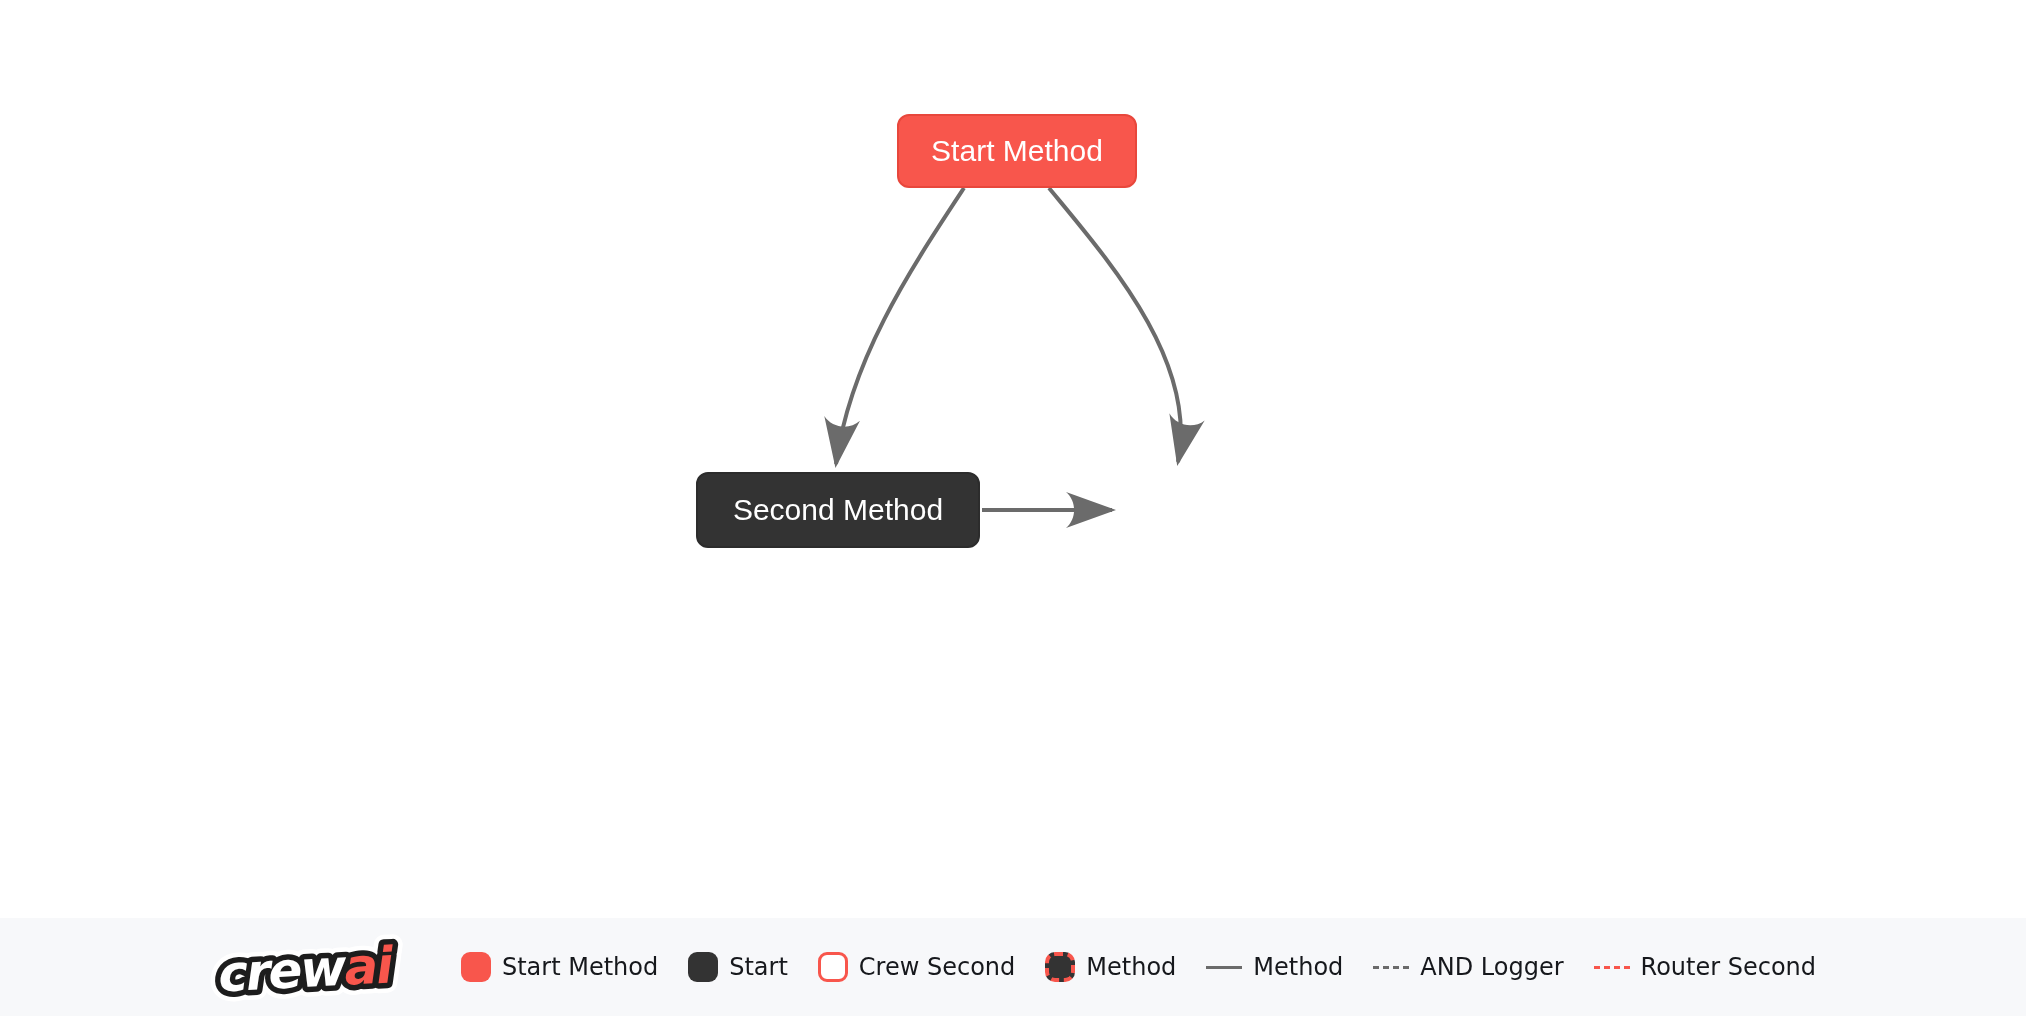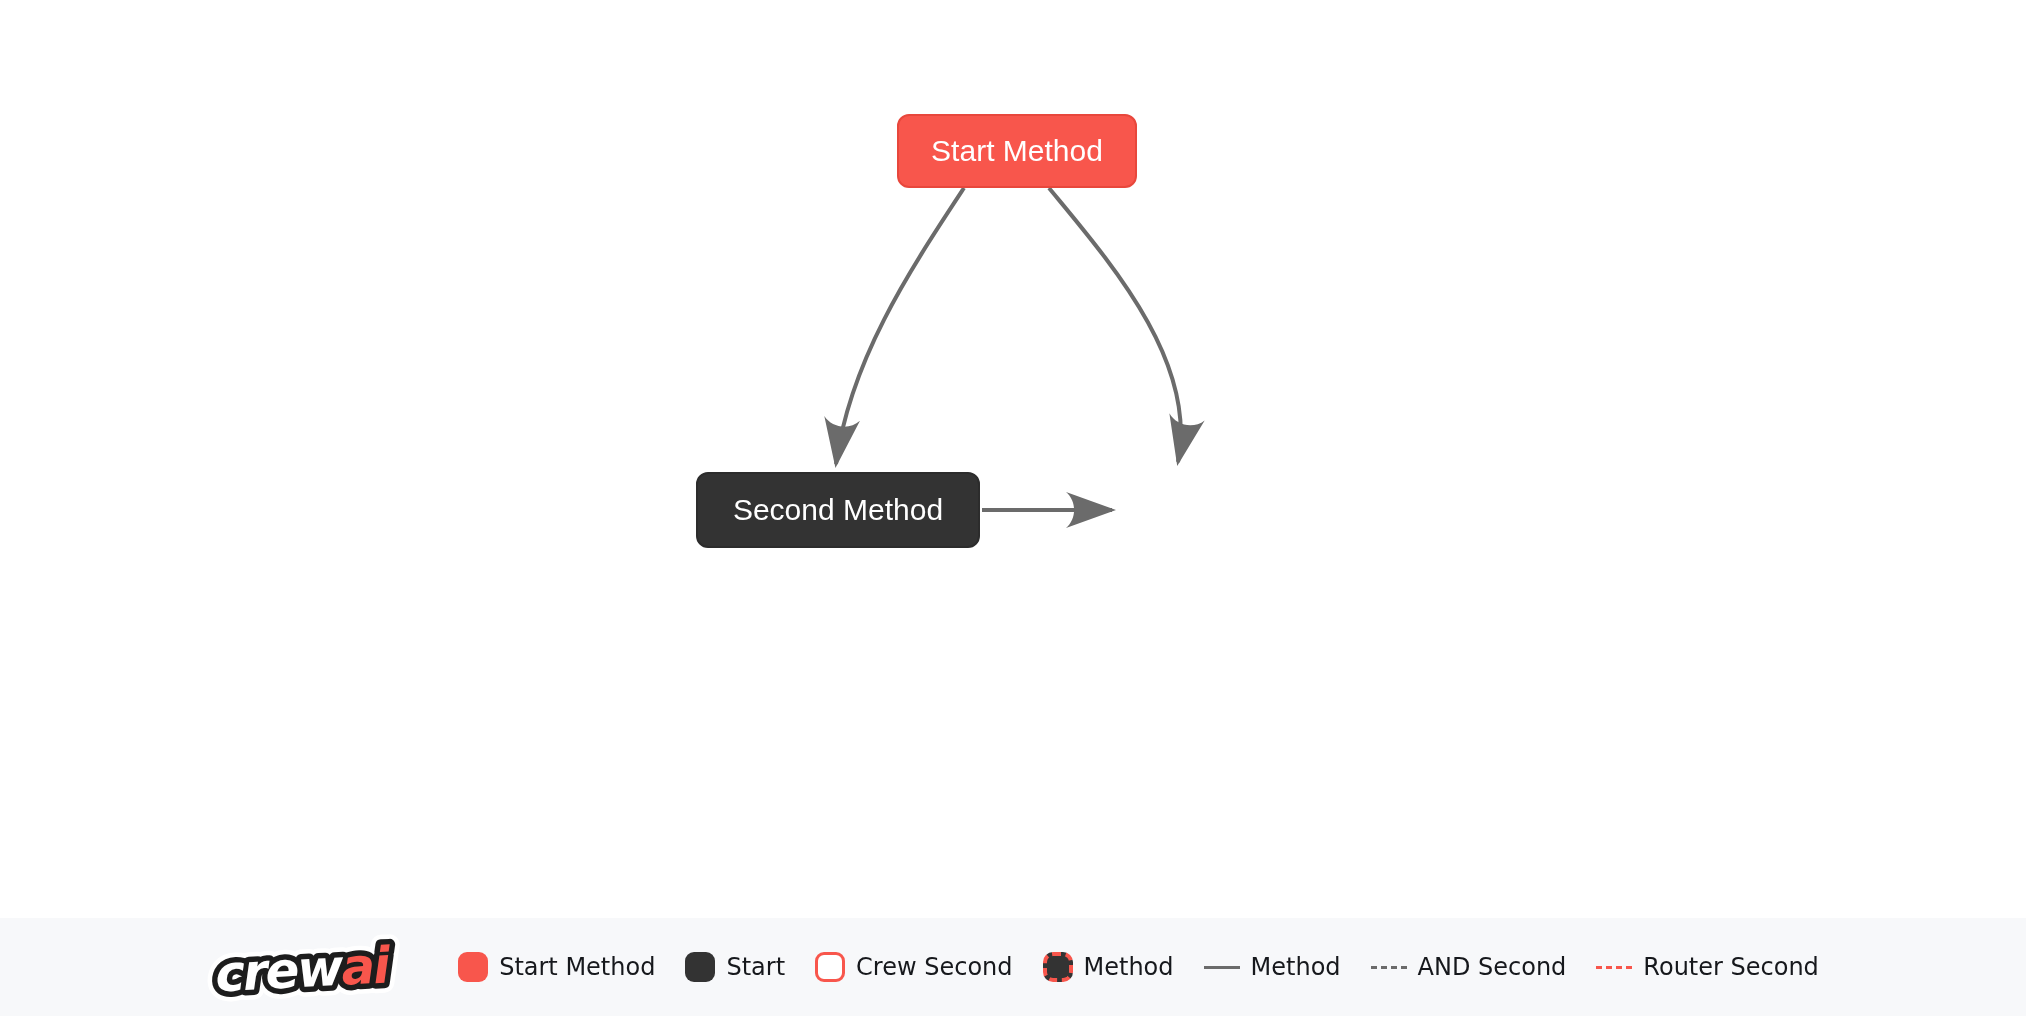--- a/index.html
+++ b/index.html
@@ -93,19 +93,19 @@
   <div class="legend-item">
     <span class="swatch sw-router"></span>
     <span>Method</span>
   </div>
   <div class="legend-item">
     <span class="line-swatch ln-solid"></span>
     <span>Method</span>
   </div>
   <div class="legend-item">
     <span class="line-swatch ln-dash"></span>
-    <span>AND Second</span>
+    <span>AND Logger</span>
   </div>
   <div class="legend-item">
     <span class="line-swatch ln-dash-red"></span>
     <span>Router Second</span>
   </div>
 </div>
 
 </body></html>

